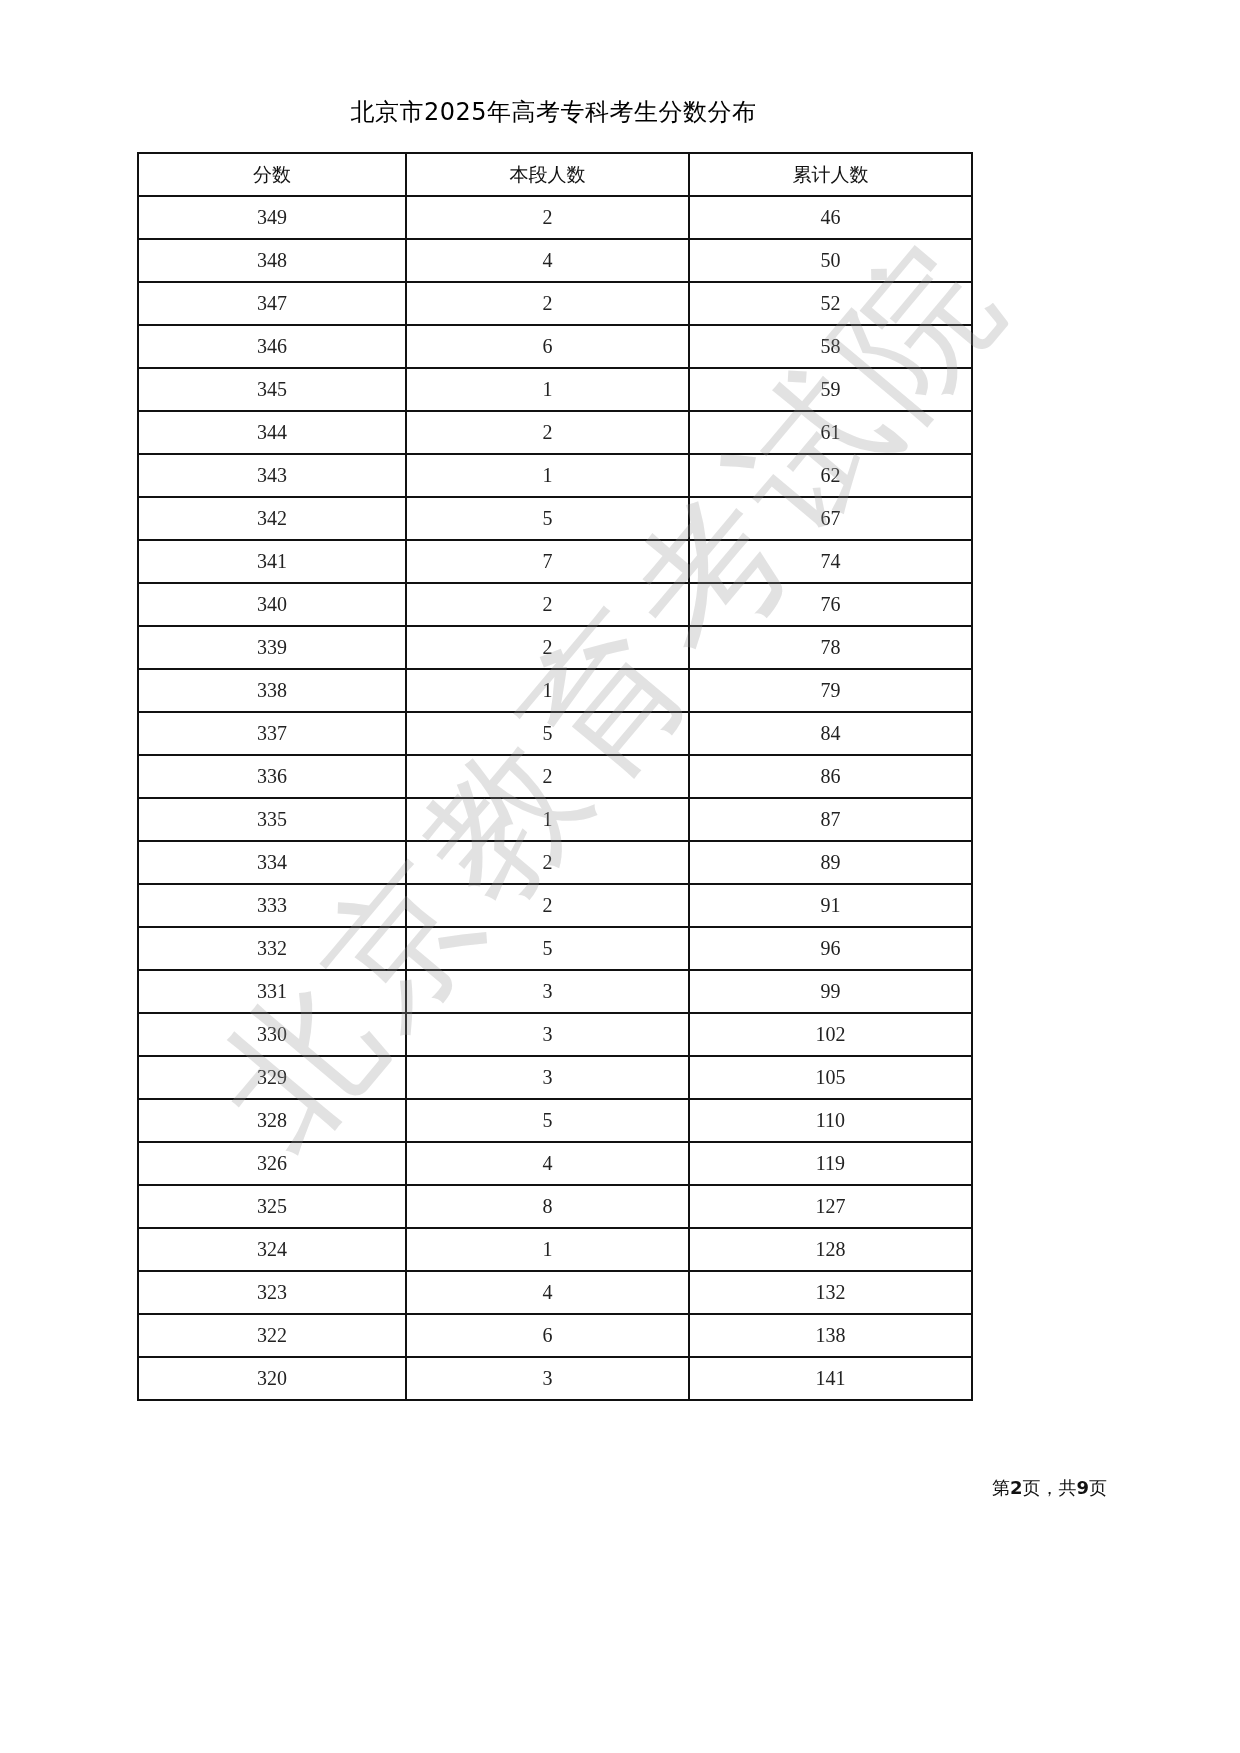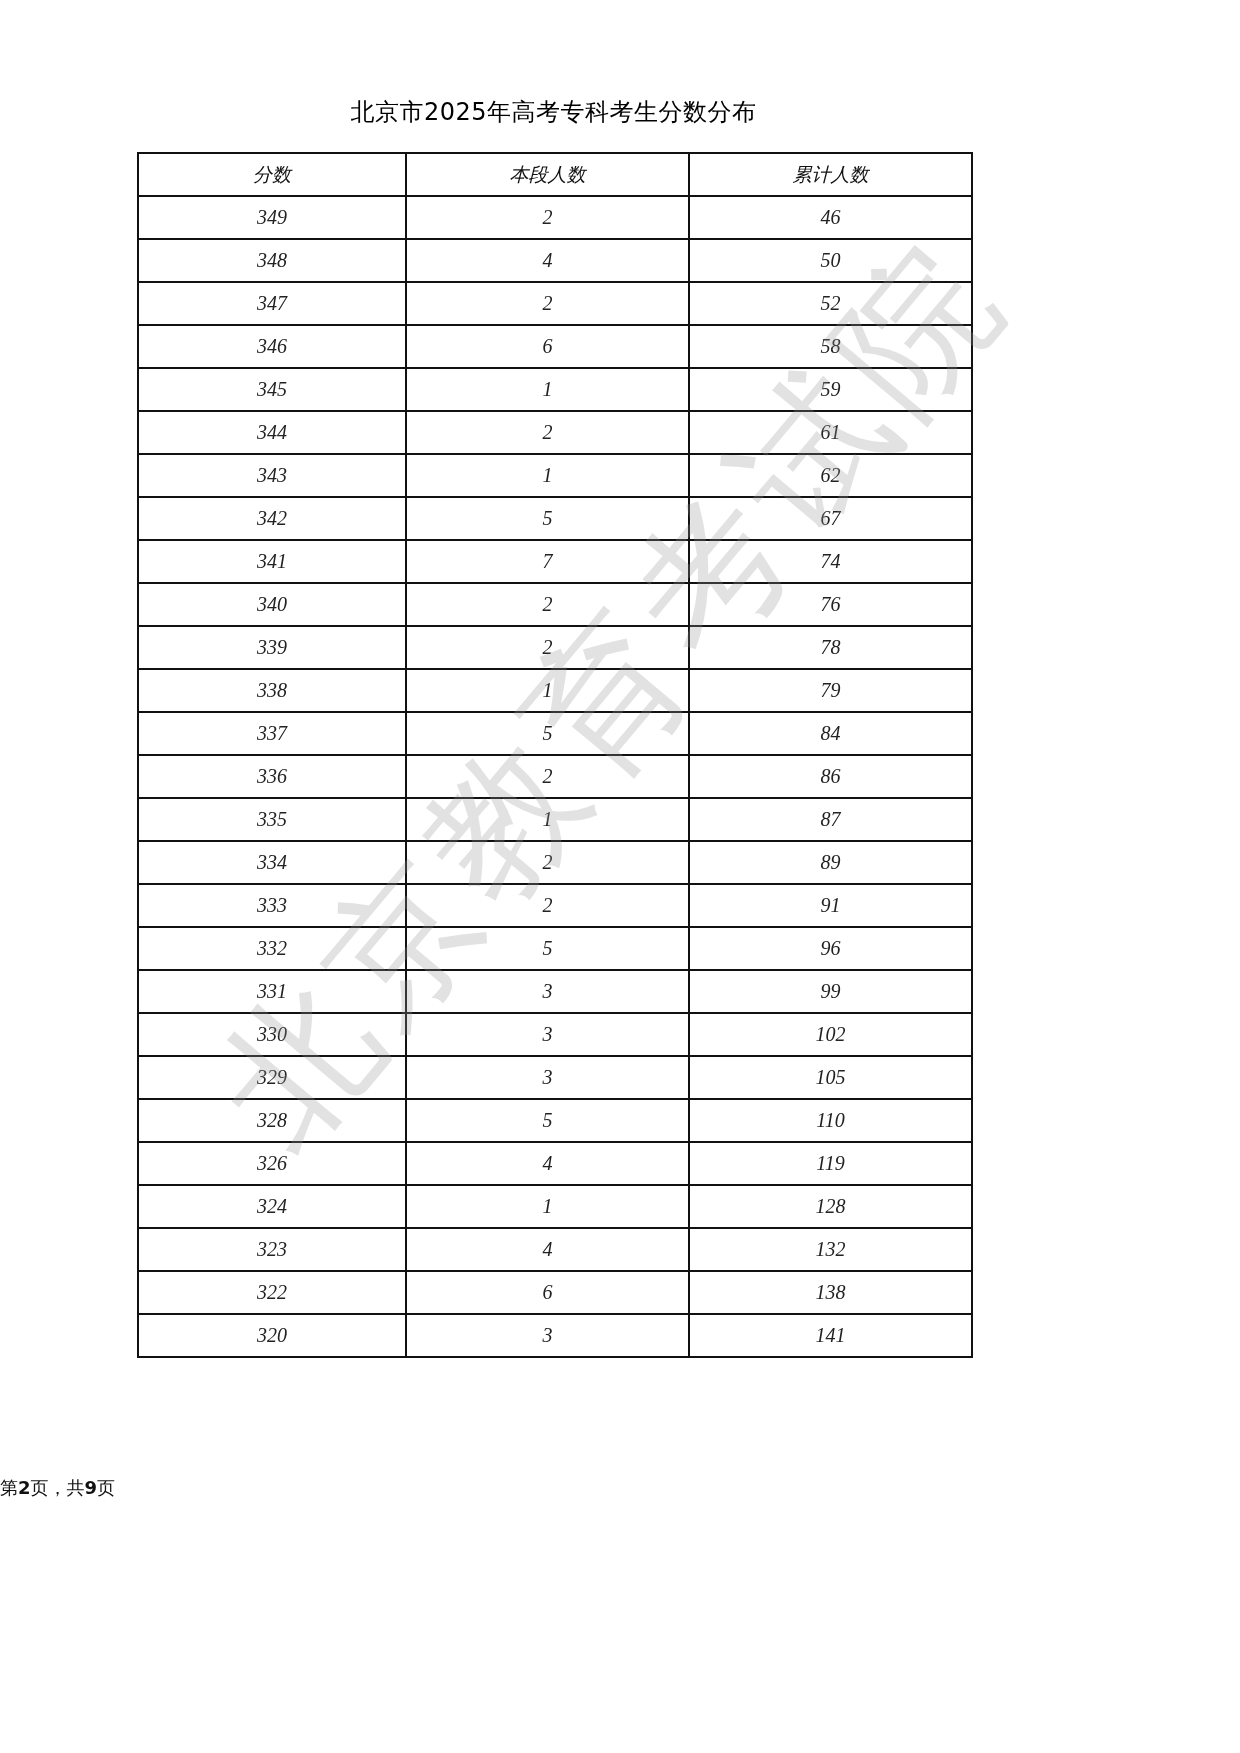--- a/index.html
+++ b/index.html
@@ -31,21 +31,20 @@
     .table-wrap {
       position: absolute;
       left: 137px;
       top: 152px;
       width: 834px;
     }
     table {
       border-collapse: collapse;
       width: 834px;
       table-layout: fixed;
-      font-style: italic;
     }
     th, td {
       border: 2px solid #111;
       text-align: center;
       padding: 0;
       height: 41px;
       vertical-align: middle;
     }
     th {
       font-family: "DejaVu Sans", "Liberation Sans", sans-serif;
@@ -59,21 +58,21 @@
       color: #222;
     }
     col.c1 { width: 268px; }
     col.c2 { width: 283px; }
     col.c3 { width: 283px; }
     .footer {
       position: absolute;
       top: 1476px;
       left: 0;
       width: 1107px;
-      text-align: left;
+      text-align: right;
       font-family: "DejaVu Sans", "Liberation Sans", sans-serif;
       font-size: 18px;
       color: #111;
     }
     .footer b { font-weight: bold; }
     .watermark {
       position: absolute;
       left: 175px;
       top: 1060px;
       transform-origin: 0 0;
@@ -217,20 +216,25 @@
           <td>328</td>
           <td>5</td>
           <td>110</td>
         </tr>
         <tr>
           <td>326</td>
           <td>4</td>
           <td>119</td>
         </tr>
         <tr>
+          <td>325</td>
+          <td>8</td>
+          <td>127</td>
+        </tr>
+        <tr>
           <td>324</td>
           <td>1</td>
           <td>128</td>
         </tr>
         <tr>
           <td>323</td>
           <td>4</td>
           <td>132</td>
         </tr>
         <tr>

